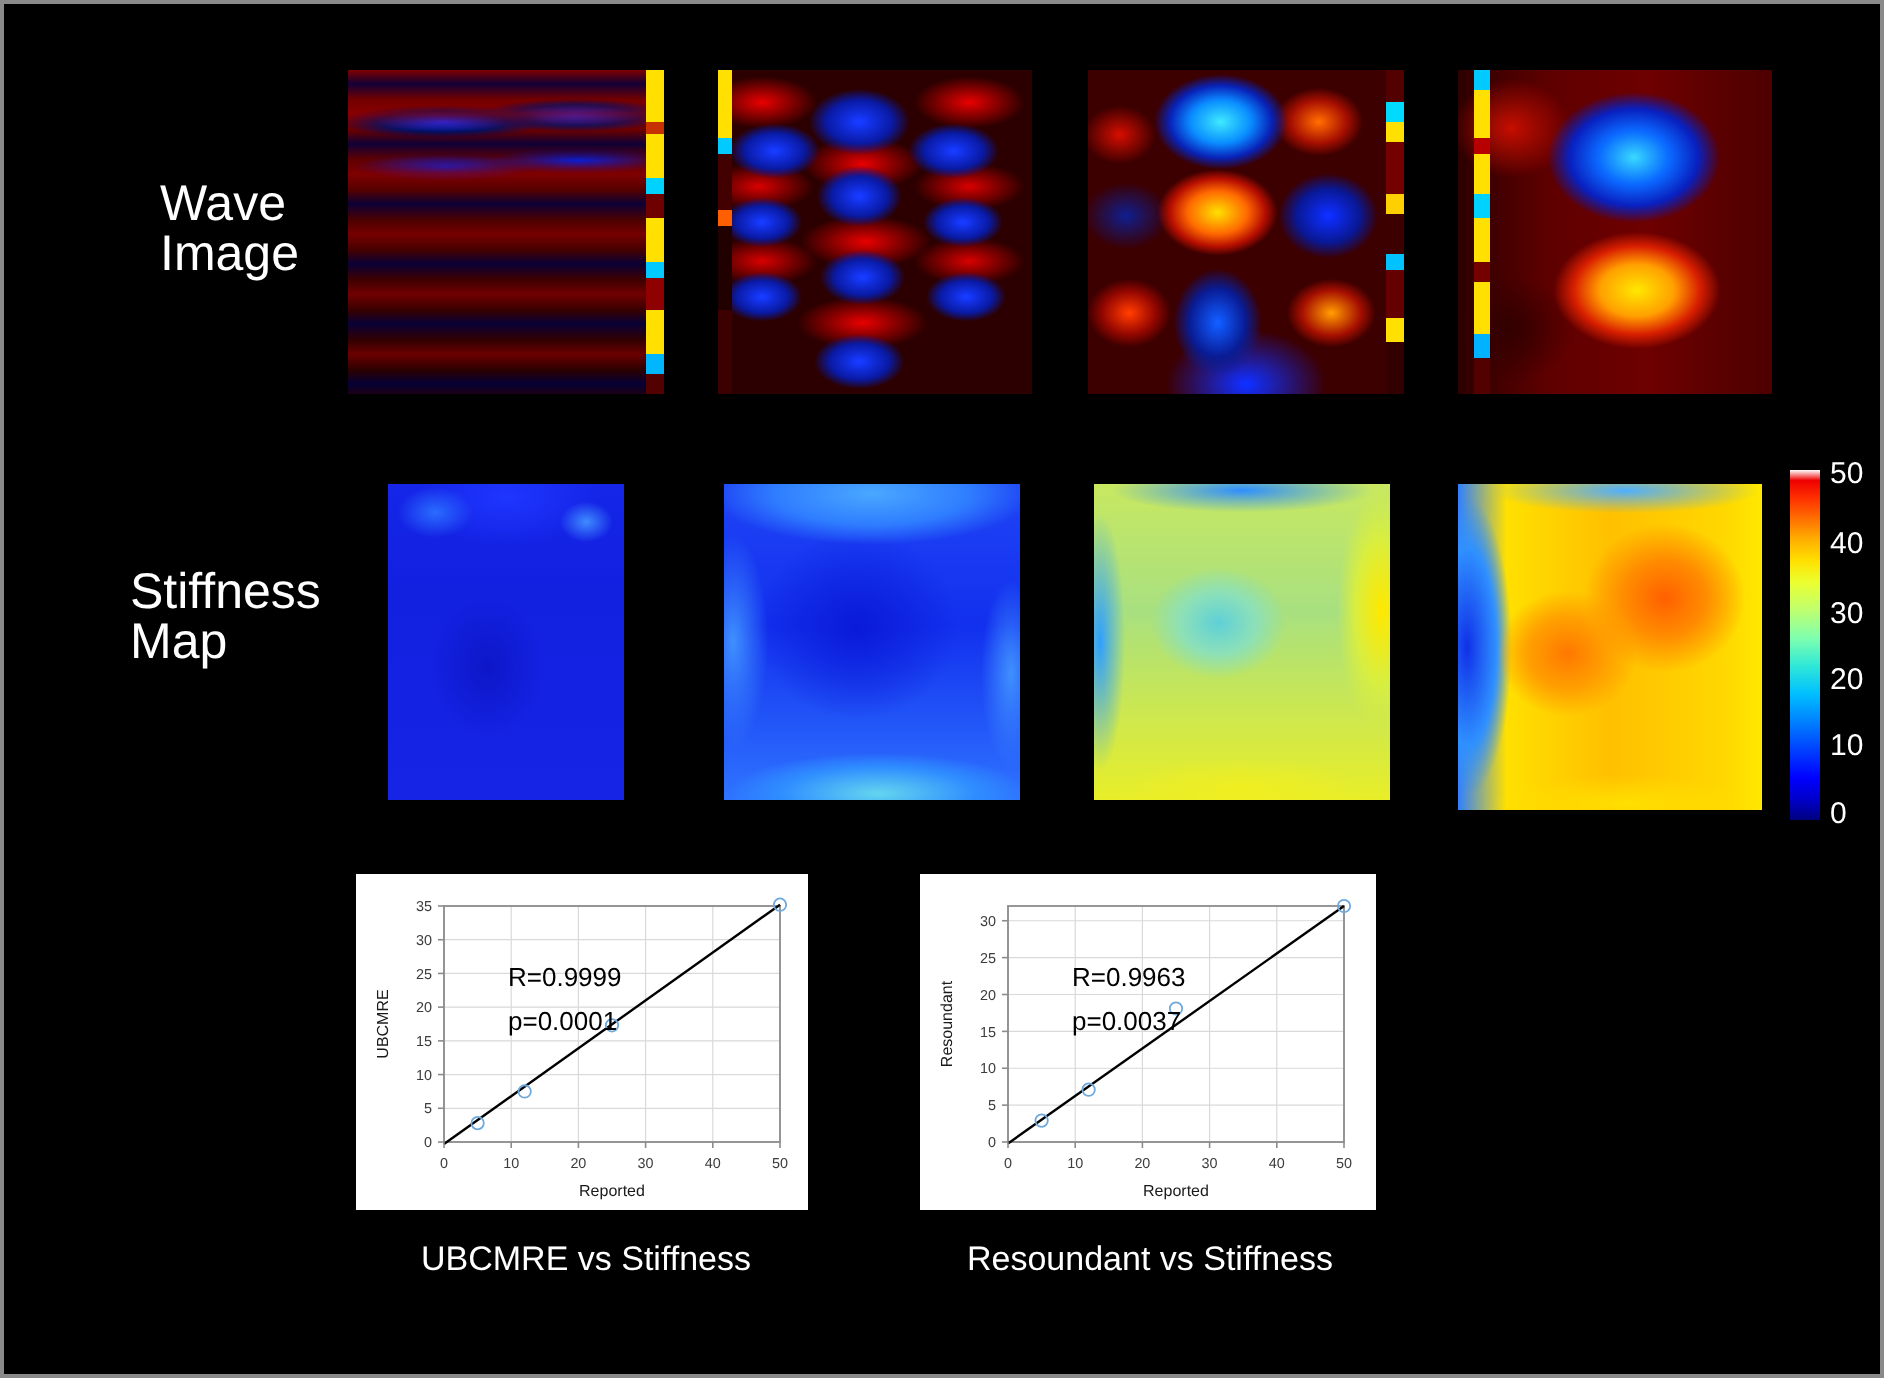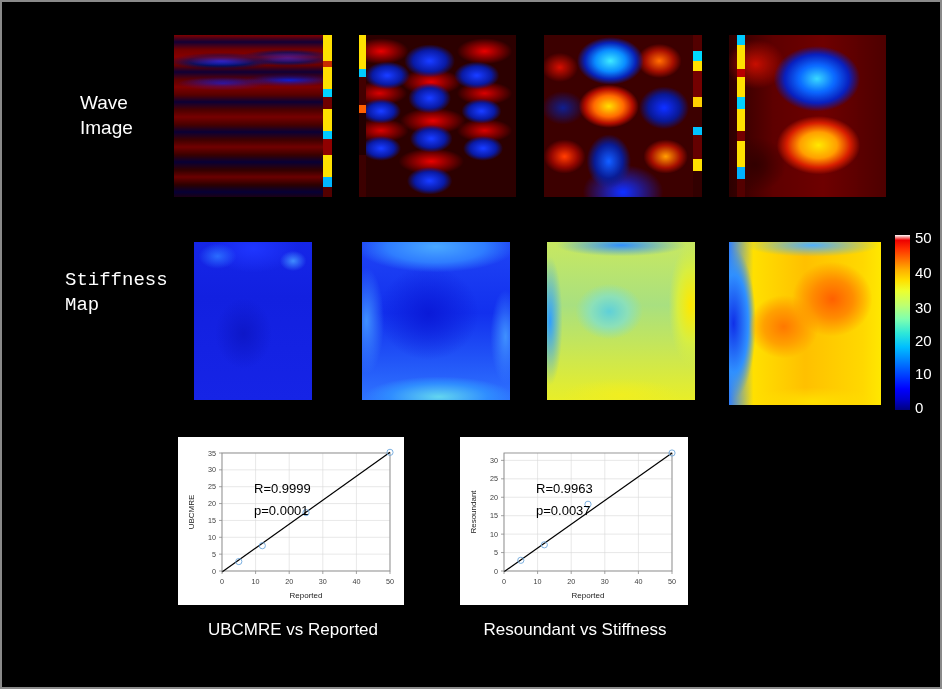--- a/index.html
+++ b/index.html
@@ -3,21 +3,21 @@
 <meta charset="utf-8">
 <title>MRE Phantom Figure</title>
 <style>
   html,body{margin:0;padding:0;background:#2b2b2b;}
   body{font-family:"Liberation Sans",sans-serif;}
   #slide{
     position:relative;width:942px;height:689px;background:#000000;
     box-sizing:border-box;border:2px solid #8a8a8a;overflow:hidden;
   }
   .row-label{
-    position:absolute;color:#ffffff;font-size:19px;line-height:25px;
+    position:absolute;color:#ffffff;font-size:25px;line-height:25px;
     font-family:"Liberation Sans",sans-serif;white-space:pre-line;
   }
   .panel{position:absolute;overflow:hidden;background:#000;}
   .wave{filter:saturate(1.05);}
   .noise{position:absolute;top:0;bottom:0;width:9px;}
   
   #colorbar{position:absolute;}
   #cbar-strip{
     position:absolute;left:0;top:0;width:15px;height:100%;
     background:linear-gradient(to top,
@@ -39,21 +39,21 @@
   }
 </style>
 </head>
 <body>
 
 <div id="slide">
 
   <div class="row-label" style="left:78px;top:88px;">Wave
 Image</div>
 
-  <div class="row-label" style="left:63px;top:266px;font-family:Liberation Mono, monospace;">Stiffness
+  <div class="row-label" style="left:63px;top:282px;">Stiffness
 Map</div>
 
   <div class="panel wave" style="left:172px;top:33px;width:158px;height:162px;
        background:
          repeating-linear-gradient(to bottom,
             rgba(0,0,0,0) 0px, rgba(0,0,60,0.85) 7px, rgba(0,0,0,0) 15px,
             rgba(150,0,0,0.55) 22px, rgba(0,0,0,0) 30px),
          radial-gradient(ellipse 46% 7% at 30% 16%, #1030ff 0%, #06105e 45%, rgba(0,0,0,0) 72%),
          radial-gradient(ellipse 44% 7% at 72% 14%, #1030ff 0%, #06105e 45%, rgba(0,0,0,0) 72%),
          radial-gradient(ellipse 42% 6% at 31% 30%, #0a1ecd 0%, rgba(0,0,0,0) 70%),
@@ -291,16 +291,16 @@
           <line x1="44" y1="23.375" x2="41" y2="23.375" stroke="#8c8c8c" stroke-width="0.8"></line>
           <text x="38" y="25.975" font-size="7.2" fill="#3d3d3d" text-anchor="end">30</text>
           <text x="128" y="161" font-size="8" fill="#1a1a1a" text-anchor="middle">Reported</text>
           <text x="16" y="75" font-size="8" fill="#1a1a1a" text-anchor="middle" transform="rotate(-90 16 75)">Resoundant</text>
           <text x="76" y="56" font-size="13" fill="#000">R=0.9963</text>
           <text x="76" y="78" font-size="13" fill="#000">p=0.0037</text>
         </g>
     </svg>
   </div>
 
-  <div class="caption" style="left:166px;top:618px;width:250px;">UBCMRE vs Reported</div>
+  <div class="caption" style="left:166px;top:618px;width:250px;">UBCMRE vs Stiffness</div>
   <div class="caption" style="left:448px;top:618px;width:250px;">Resoundant vs Stiffness</div>
 
 </div>
 
 </body></html>

